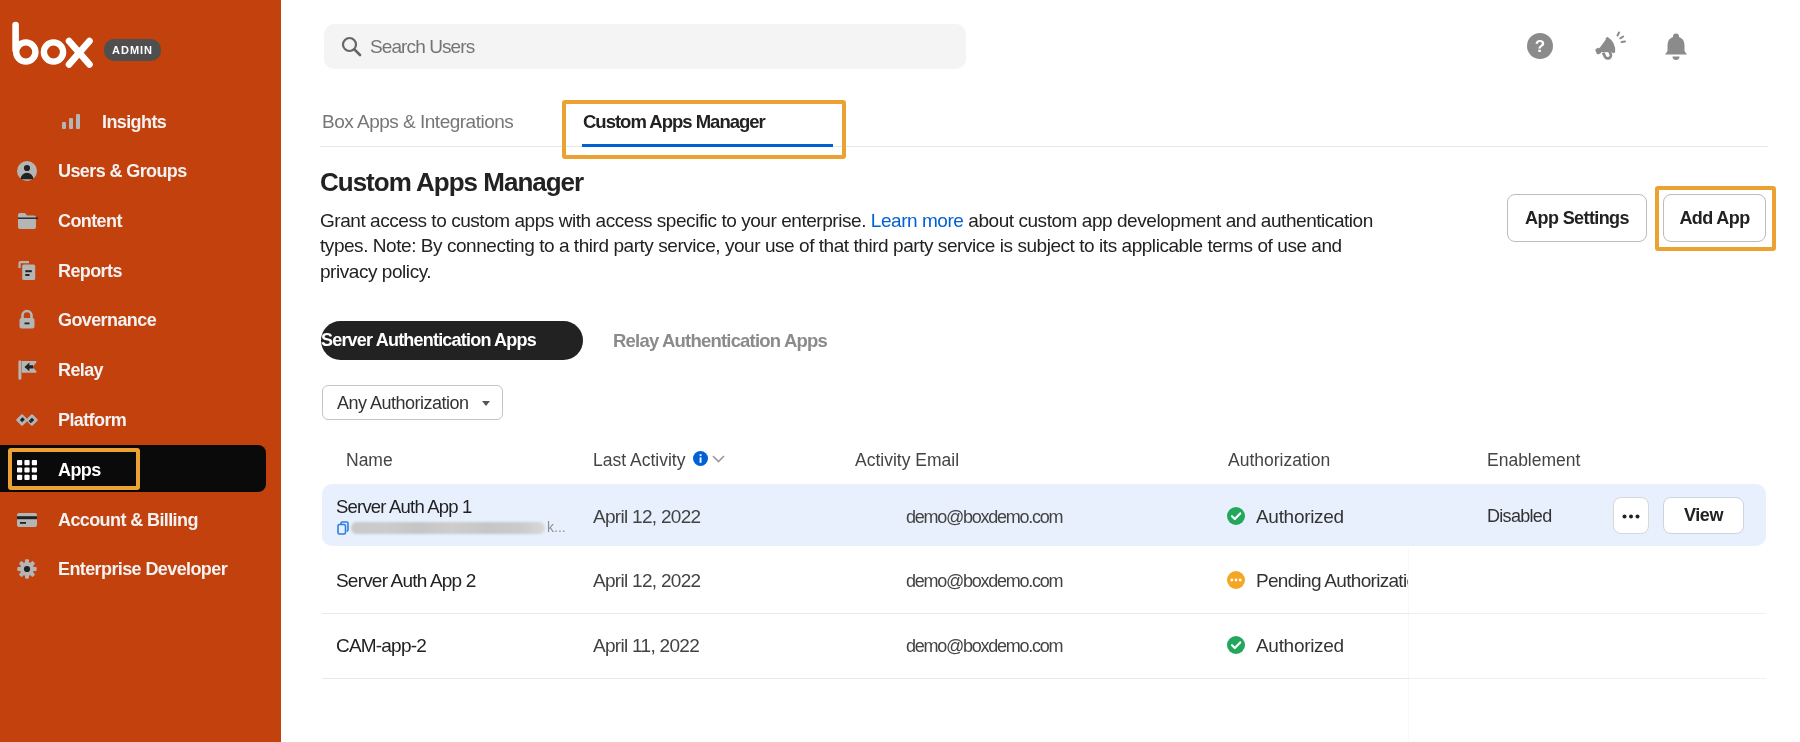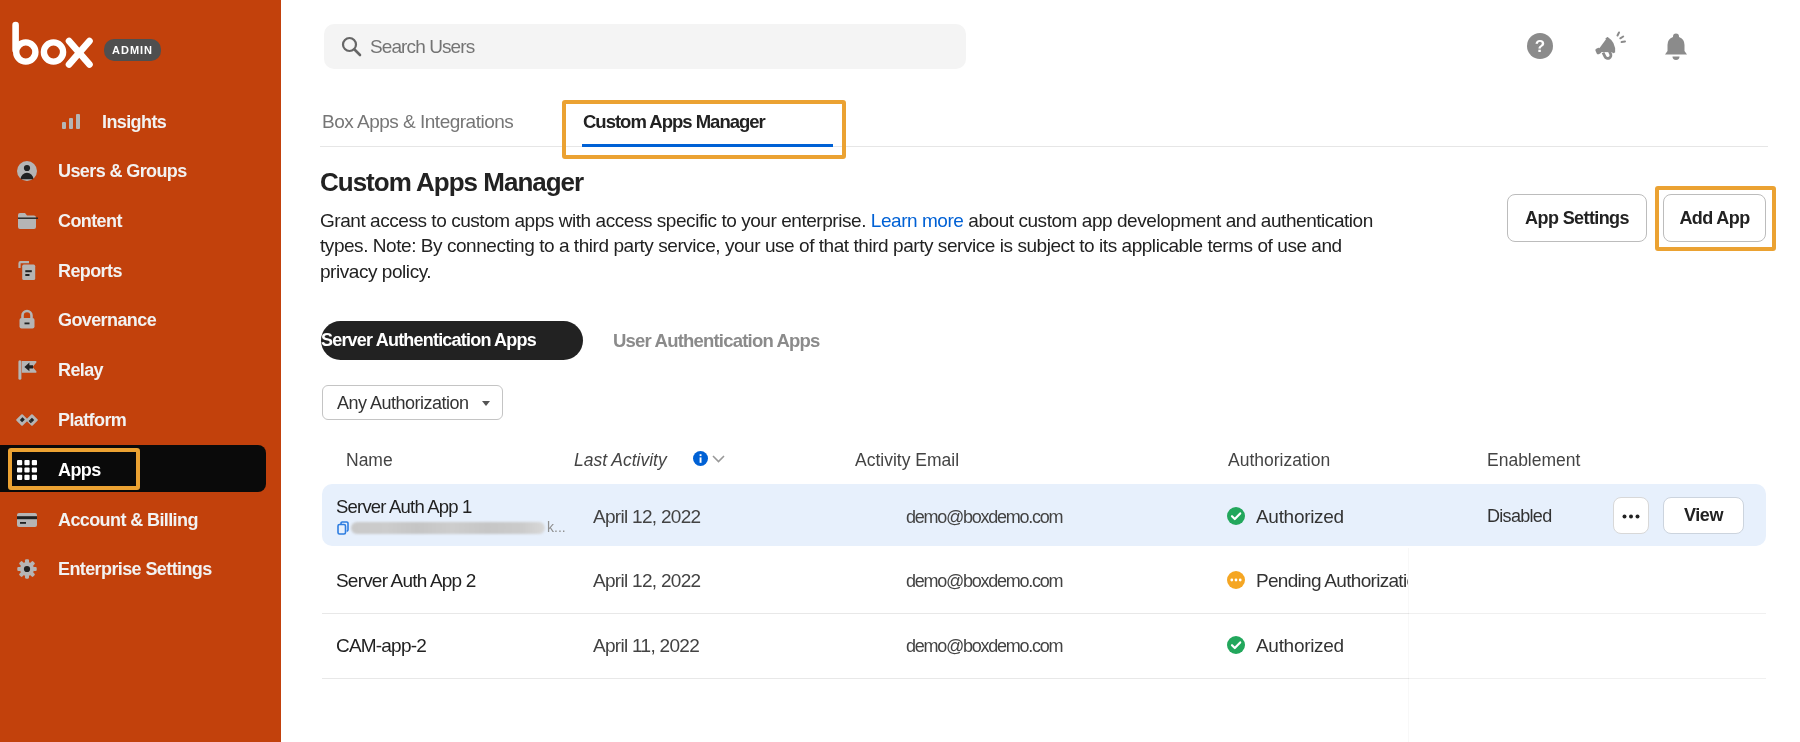--- a/index.html
+++ b/index.html
@@ -187,21 +187,21 @@
             <g transform="rotate(45 12 12)">
               <rect x="9.8" y="1.4" width="4.4" height="4.5" rx="1.2"></rect>
               <rect x="9.8" y="18.1" width="4.4" height="4.5" rx="1.2"></rect>
               <rect x="1.4" y="9.8" width="4.5" height="4.4" rx="1.2"></rect>
               <rect x="18.1" y="9.8" width="4.5" height="4.4" rx="1.2"></rect>
             </g>
           </g>
         </g>
         <circle cx="12" cy="12" r="3.4" fill="#212222"></circle>
       </svg>
-    <div class="lb">Enterprise Settings</div>
+    <div class="lb">Enterprise Developer</div>
   </div>
   <div class="ring-apps"></div>
 </div>
 
 <div class="search">
   <svg style="position:absolute;left:16px;top:11px;" width="23" height="23" viewBox="0 0 23 23">
       <circle cx="9.5" cy="9.5" r="6.5" fill="none" stroke="#666" stroke-width="2.2"></circle>
       <line x1="14.5" y1="14.5" x2="20" y2="20" stroke="#666" stroke-width="2.6" stroke-linecap="round"></line>
     </svg>
   <div class="txt">Search Users</div>
@@ -239,28 +239,28 @@
     <div>Grant access to custom apps with access specific to your enterprise. <span style="color:#0061d5;">Learn more</span> about custom app development and authentication</div>
     <div>types. Note: By connecting to a third party service, your use of that third party service is subject to its applicable terms of use and</div>
     <div>privacy policy.</div>
   </div>
 
 <div class="btn settings">App Settings</div>
 <div class="btn addapp">Add App</div>
 <div class="ring-add"></div>
 
 <div class="pill-dark">Server Authentication Apps</div>
-<div class="pill-lite">User Authentication Apps</div>
+<div class="pill-lite">Relay Authentication Apps</div>
 <div class="dd">
     <div class="t">Any Authorization</div>
     <div class="c"></div>
   </div>
 
 <div class="th" style="left:334px;margin-left:12px;">Name</div>
-<div class="th" style="left:574px;font-style:italic;">Last Activity</div>
+<div class="th" style="left:593px;">Last Activity</div>
 <svg class="abs" style="left:693px;top:451px;" width="15" height="15" viewBox="0 0 15 15">
     <circle cx="7.5" cy="7.5" r="7.5" fill="#0061d5"></circle>
     <rect x="6.6" y="3.2" width="1.9" height="1.9" fill="#fff"></rect>
     <rect x="6.6" y="6.4" width="1.9" height="5.4" fill="#fff"></rect>
   </svg>
 <svg class="abs" style="left:712px;top:455px;" width="13" height="8" viewBox="0 0 13 8">
     <path d="M1 1 l5.5 5.5 L12 1" fill="none" stroke="#999" stroke-width="1.6"></path>
   </svg>
 <div class="th" style="left:855px;">Activity Email</div>
 <div class="th" style="left:1228px;">Authorization</div>

